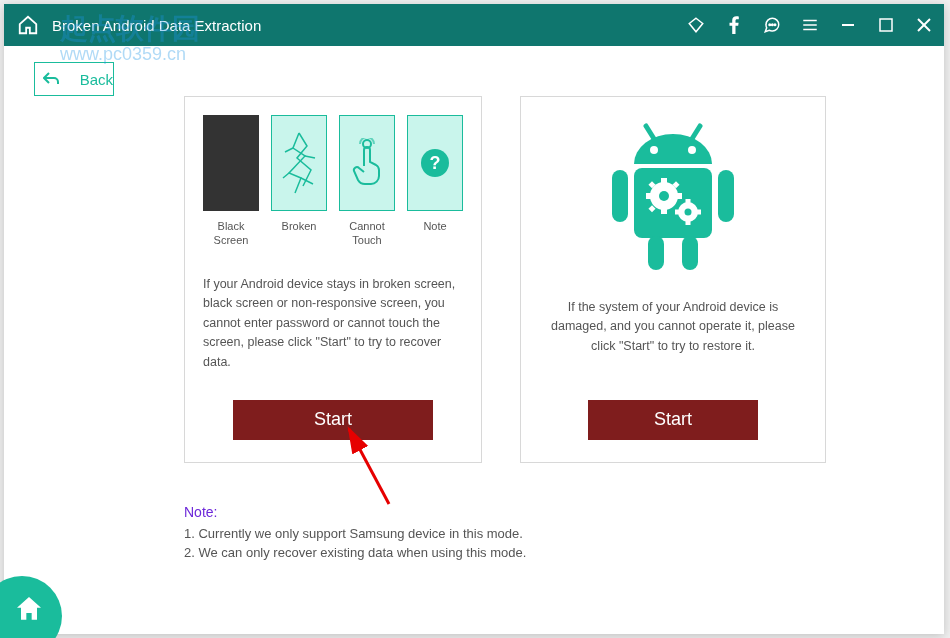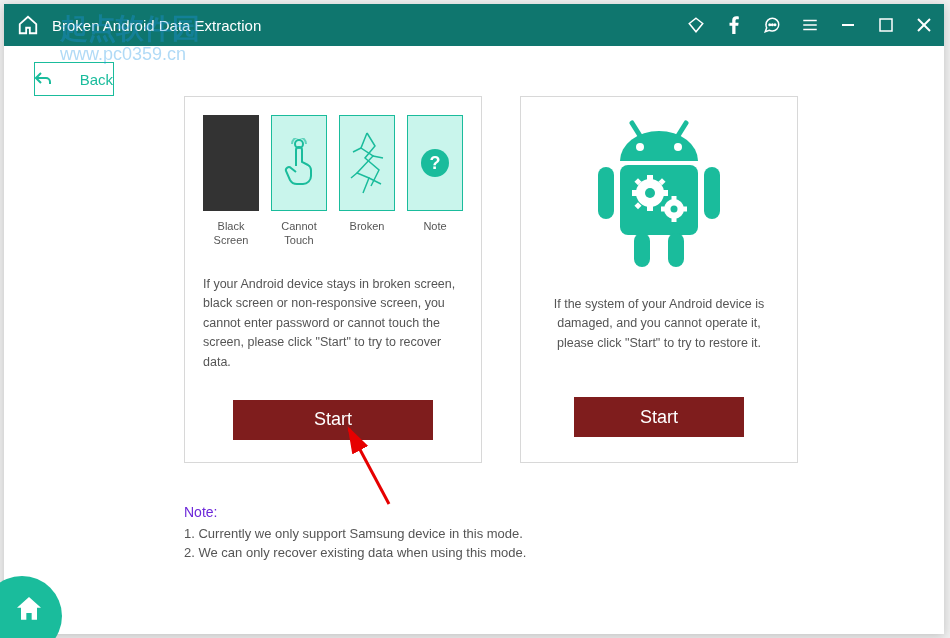--- a/index.html
+++ b/index.html
@@ -63,21 +63,21 @@
       position: absolute;
       top: 58px;
       left: 30px;
       width: 80px;
       height: 34px;
       border: 1px solid #1abc9c;
       color: #1abc9c;
       background: #fff;
       display: flex;
       align-items: center;
-      justify-content: space-between;
+      justify-content: flex-end;
       gap: 21px;
       cursor: pointer;
       font-size: 15px;
     }
     .content-row {
       position: absolute;
       top: 92px;
       left: 180px;
       right: 60px;
       display: flex;
@@ -88,21 +88,22 @@
       padding: 18px 18px 22px 18px;
       background: #fff;
       display: flex;
       flex-direction: column;
       align-items: center;
     }
     .panel.left {
       width: 298px;
     }
     .panel.right {
-      width: 278px;
+      width: 306px;
+      justify-content: flex-end;
     }
     .icon-row {
       display: flex;
       gap: 8px;
       margin-bottom: 8px;
     }
     .icon-tile {
       display: flex;
       flex-direction: column;
       align-items: center;
@@ -293,42 +294,42 @@
   </button>
 
   <div class="content-row">
 
     <div class="panel left">
       <div class="icon-row">
 
         <div class="icon-tile">
           <div class="icon-box black"></div>
           <div class="icon-label">Black Screen</div>
+        </div>
+
+        <div class="icon-tile">
+          <div class="icon-box">
+            <svg width="40" height="70" viewBox="0 0 40 70" fill="none" stroke="#1abc9c" stroke-width="1.5">
+              <path d="M20 5 L14 20 L26 28 L10 45 L22 50 L16 65"></path>
+              <path d="M20 5 L28 18 L18 30 L32 42 L24 58"></path>
+              <path d="M14 20 L6 24 M26 28 L36 30 M10 45 L4 50 M22 50 L34 56"></path>
+            </svg>
+          </div>
+          <div class="icon-label">Broken</div>
         </div>
 
         <div class="icon-tile">
           <div class="icon-box">
             <svg width="34" height="50" viewBox="0 0 34 50" fill="none" stroke="#1abc9c" stroke-width="2">
               <path d="M14 28 V12 a3 3 0 0 1 6 0 V24 l6 3 a6 6 0 0 1 3 5 v6 a8 8 0 0 1 -8 8 h-6 a8 8 0 0 1 -7 -4 l-4 -9 a3 3 0 0 1 5 -3 l5 4"></path>
               <circle cx="17" cy="6" r="4"></circle>
               <path d="M10 6 a7 7 0 0 1 14 0" stroke-opacity="0.6"></path>
             </svg>
           </div>
           <div class="icon-label">Cannot Touch</div>
-        </div>
-
-        <div class="icon-tile">
-          <div class="icon-box">
-            <svg width="40" height="70" viewBox="0 0 40 70" fill="none" stroke="#1abc9c" stroke-width="1.5">
-              <path d="M20 5 L14 20 L26 28 L10 45 L22 50 L16 65"></path>
-              <path d="M20 5 L28 18 L18 30 L32 42 L24 58"></path>
-              <path d="M14 20 L6 24 M26 28 L36 30 M10 45 L4 50 M22 50 L34 56"></path>
-            </svg>
-          </div>
-          <div class="icon-label">Broken</div>
         </div>
 
         <div class="icon-tile">
           <div class="icon-box">
             <div class="more-circle">?</div>
           </div>
           <div class="icon-label">Note</div>
         </div>
 
       </div>

